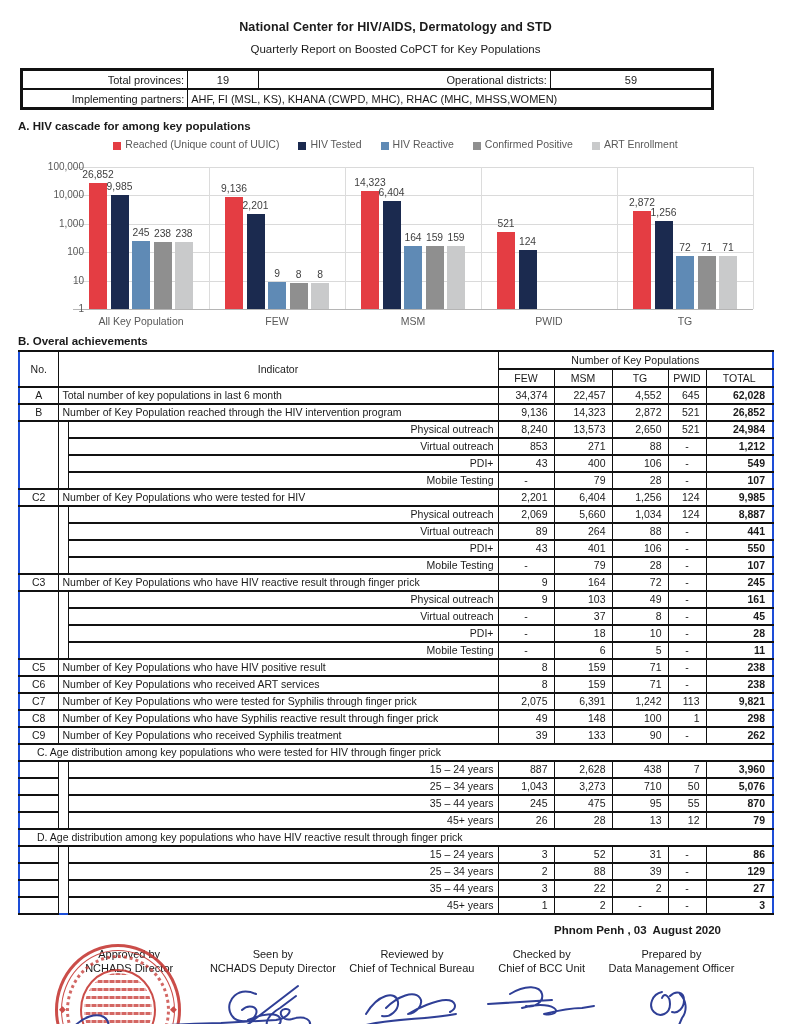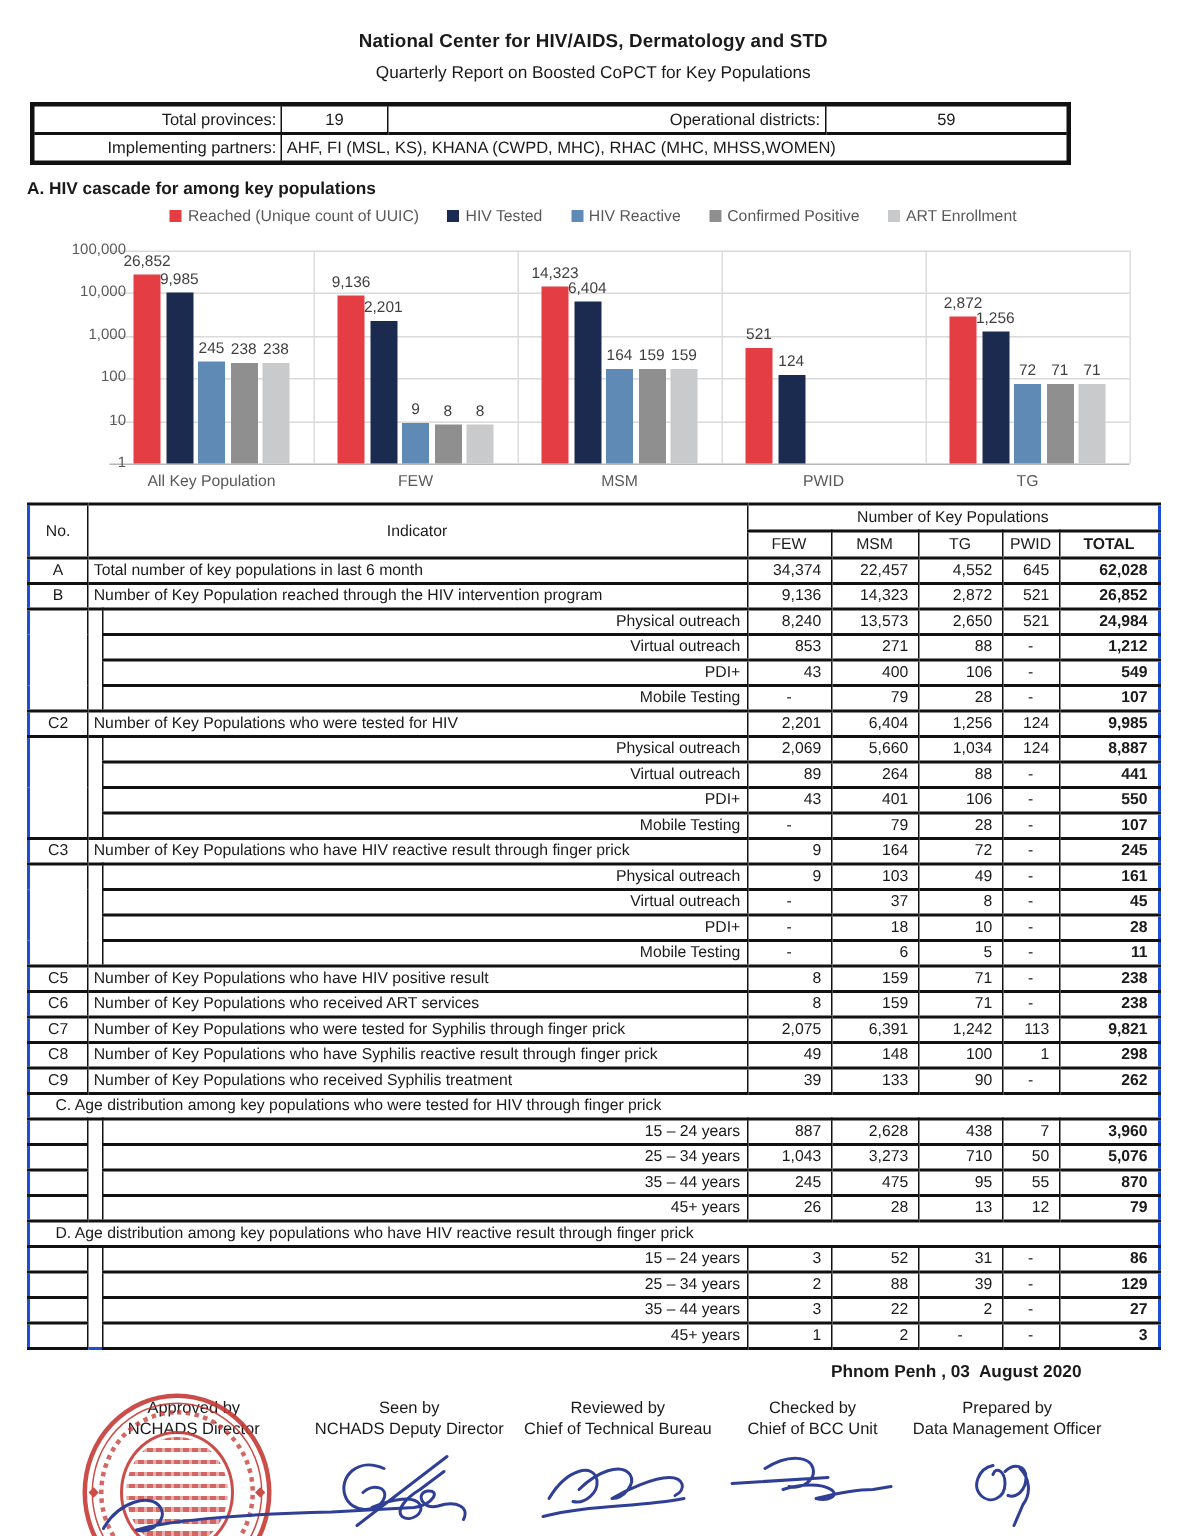--- a/index.html
+++ b/index.html
@@ -18,36 +18,36 @@
   .itable .lab{text-align:right;}
   .itable .val{text-align:center;}
   .itable .partners{text-align:left;}
   
   .sec-head{margin-left:18px;font-size:11.5px;font-weight:bold;}
   .sec-a{margin-top:10px;}
   .sec-b{margin-top:3px;}
   
   .chart{position:relative;height:198px;margin-top:2px;}
   .legend{position:absolute;top:4px;left:0;right:0;display:flex;justify-content:center;gap:19px;}
-  .legend-item{display:flex;align-items:center;gap:4px;font-size:10.5px;color:#595959;}
+  .legend-item{display:flex;align-items:flex-end;gap:4px;font-size:10.5px;color:#595959;}
   .legend-swatch{width:8px;height:8px;display:inline-block;}
   .plot{position:absolute;left:73px;top:33px;width:680px;height:142px;border-bottom:1px solid #b5b5b5;}
   .gridline{position:absolute;left:0;width:680px;height:1px;background:#dadada;}
   .vsep{position:absolute;top:0;width:1px;height:142px;background:#dcdcdc;}
   .bar{position:absolute;bottom:0;width:18px;}
   .bar-label{position:absolute;font-size:10.3px;color:#3f3f3f;white-space:nowrap;transform:translateX(-50%);}
   .ytick{position:absolute;left:0;width:84px;text-align:right;font-size:10px;color:#595959;}
   .cat-label{position:absolute;transform:translateX(-50%);font-size:10.5px;color:#595959;white-space:nowrap;}
   
   .btable{margin:3px 0 0 18px;width:754px;border-collapse:collapse;table-layout:fixed;
           border:2px solid #1d4ed8;font-size:10.5px;}
   .btable th,.btable td{border:1px solid #111;border-top-width:2px;border-bottom-width:2px;
           padding:0;height:15px;line-height:1.15;overflow:hidden;white-space:nowrap;}
   .btable th{height:16px;font-weight:normal;text-align:center;}
-  .btable th.b{font-weight:bold;}
+  .btable th.b{font-weight:normal;}
   .btable td.no{ text-align:center;}
   .btable td.gap{border:none;}
   .btable td.ind{text-align:left;padding-left:4px;}
   .btable td.sublab{text-align:right;padding-right:4px;}
   .btable td.num{text-align:right;padding-right:6px;}
   .btable td.num.dash{text-align:center;padding-right:0;}
   .btable td.total{font-weight:bold;padding-right:7px;}
   .btable td.secrow{text-align:left;padding-left:17px;}
   
   .dateline{margin-top:9px;text-align:right;padding-right:70px;font-size:11.5px;font-weight:bold;white-space:pre;}
@@ -186,20 +186,21 @@
       <div class="ytick" style="top: 83.8px;">1,000</div>
       <div class="ytick" style="top: 55.4px;">10,000</div>
       <div class="ytick" style="top: 27px;">100,000</div>
       <div class="cat-label" style="left: 141px; top: 181px;">All Key Population</div>
       <div class="cat-label" style="left: 277px; top: 181px;">FEW</div>
       <div class="cat-label" style="left: 413px; top: 181px;">MSM</div>
       <div class="cat-label" style="left: 549px; top: 181px;">PWID</div>
       <div class="cat-label" style="left: 685px; top: 181px;">TG</div>
     </div>
 
+  <div class="sec-head sec-b">B. Overal achievements</div>
 
   <table class="btable">
     <colgroup>
       <col style="width:39px">
         <col style="width:10px">
         <col style="width:430px">
       <col style="width:56px">
         <col style="width:58px">
         <col style="width:56px">
         <col style="width:38px">

